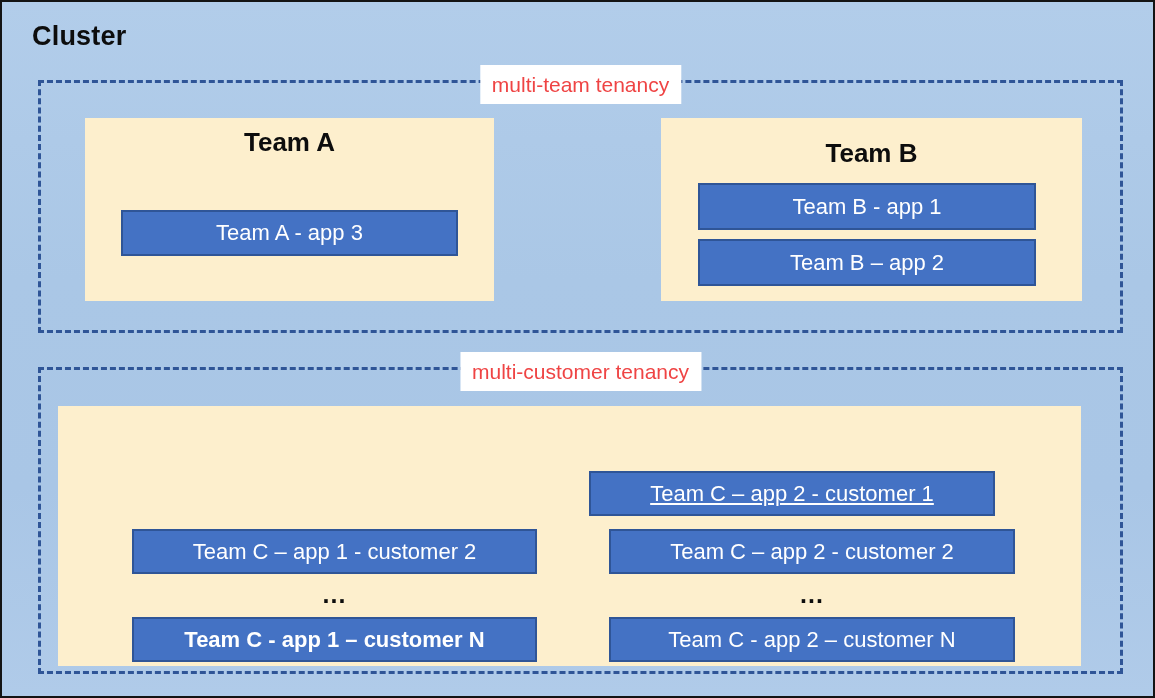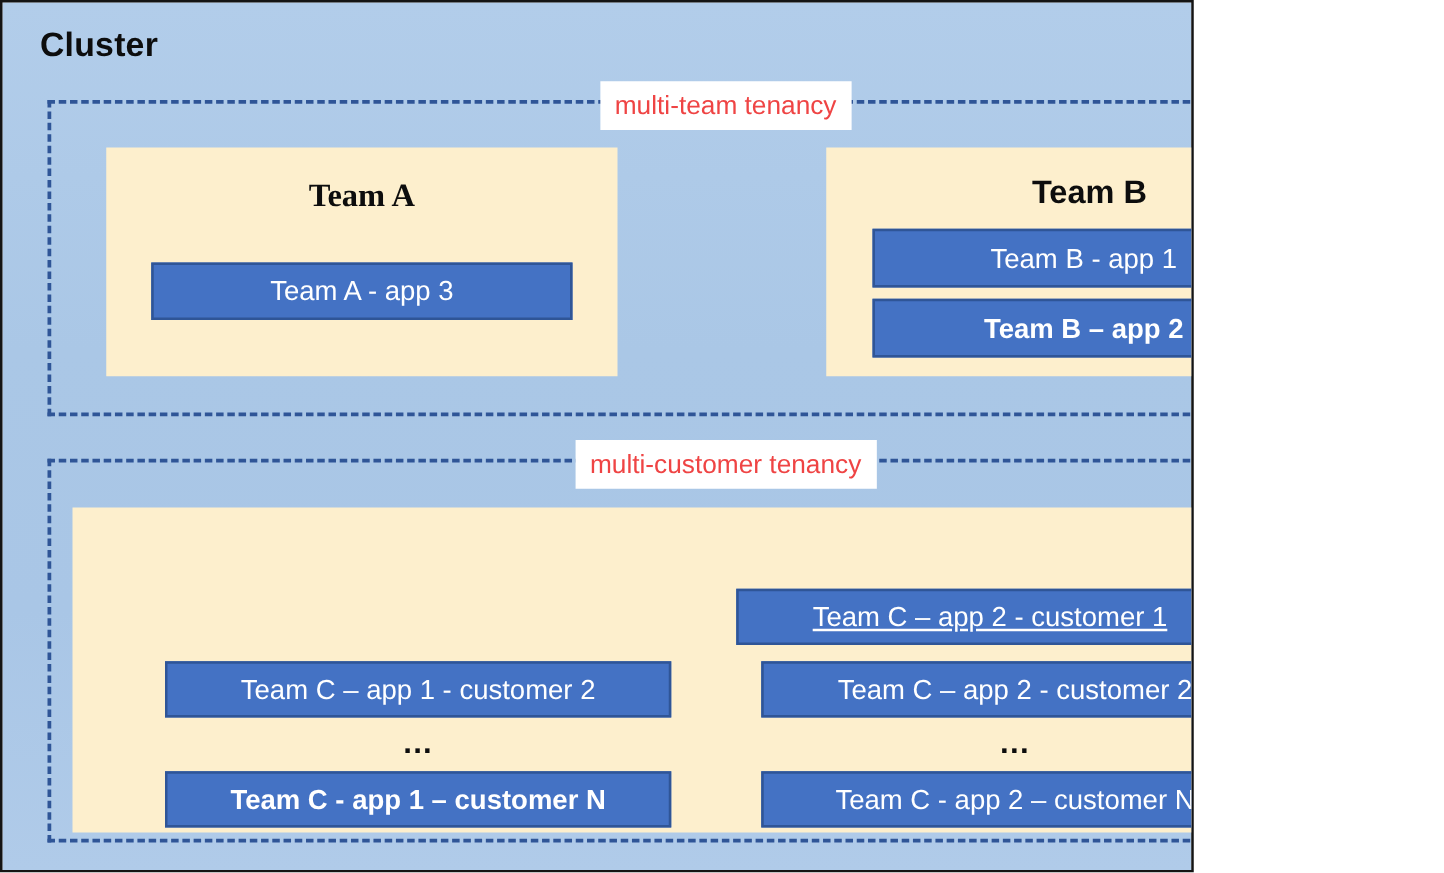--- a/index.html
+++ b/index.html
@@ -3,21 +3,21 @@
 <meta charset="utf-8">
 <title>Cluster Multi-Tenancy Diagram</title>
 <style>
   html, body {
     margin: 0;
     padding: 0;
     background: #ffffff;
   }
   #canvas {
     position: relative;
-    width: 955px;
+    width: 1155px;
     height: 698px;
     box-sizing: border-box;
     border: 2px solid #141414;
     background: linear-gradient(180deg, #b2cdea 0%, #aac7e6 40%, #a9c6e6 70%, #b0cbe9 100%);
     font-family: "Liberation Sans", sans-serif;
     overflow: hidden;
   }
 
   
   #cluster-title {
@@ -83,21 +83,21 @@
   .team-title {
     position: absolute;
     left: 0;
     right: 0;
     text-align: center;
     font-size: 26px;
     font-weight: bold;
     color: #0d0d0d;
     white-space: nowrap;
   }
-  #team-a-title { top: 24px; font-family: Liberation Serif, serif; }
+  #team-a-title { top: 9px; }
   #team-b-title { top: 20px; }
   #team-c-title { top: 16px; }
 
   
   .app-box {
     position: absolute;
     box-sizing: border-box;
     background: #4472c4;
     border: 2px solid #2f5597;
     color: #ffffff;
@@ -108,21 +108,21 @@
     white-space: nowrap;
     text-align: center;
     line-height: 1;
   }
 
   
   #team-a-app-1 { left: 36px; top: 92px; width: 337px; height: 46px; }
 
   
   #team-b-app-1 { left: 37px; top: 65px; width: 338px; height: 47px; text-align: center; }
-  #team-b-app-2 { left: 37px; top: 121px; width: 338px; height: 47px; font-weight: bold; }
+  #team-b-app-2 { left: 37px; top: 121px; width: 338px; height: 47px; }
 
   
   #team-c-app1-cust1 { left: 74px; top: 65px; width: 405px; height: 45px; }
   #team-c-app1-cust2 { left: 74px; top: 123px; width: 405px; height: 45px; }
   #team-c-app1-custN { left: 74px; top: 211px; width: 405px; height: 45px; font-weight: bold; }
 
   
   #team-c-app2-cust1 { left: 531px; top: 65px; width: 406px; height: 45px; text-decoration: underline; }
   #team-c-app2-cust2 { left: 551px; top: 123px; width: 406px; height: 45px; }
   #team-c-app2-custN { left: 551px; top: 211px; width: 406px; height: 45px; }

